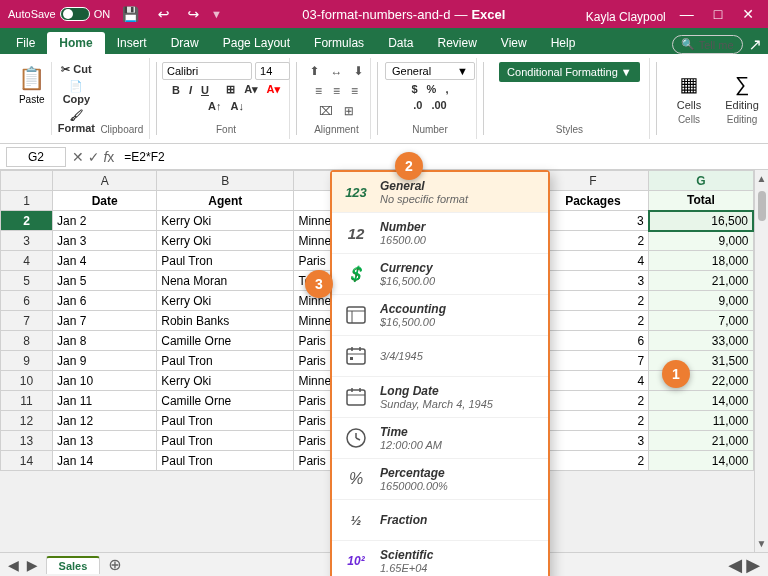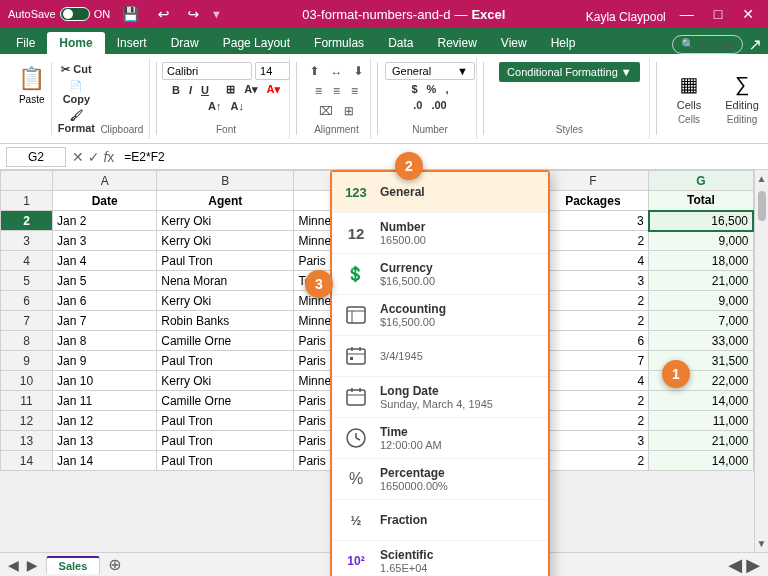--- a/index.html
+++ b/index.html
@@ -53,34 +53,34 @@
     .sheet-table td { background: white; height: 20px; }
     .sheet-table td.row-num { background: #f2f2f2; text-align: center; color: #333; }
     .sheet-table td.row-num.active { background: #217346; color: white; font-weight: 600; }
     .sheet-table td.active-cell { border: 2px solid #217346; background: #e8f5e9; }
     .sheet-table td.selected-col { background: #f0faf0; }
     .bold { font-weight: bold; }
     .text-center { text-align: center; }
 
     
     .num-format-dropdown { position: absolute; top: 0; left: 330px; width: 220px; background: white; border: 2px solid #ed7d31; border-radius: 4px; z-index: 100; box-shadow: 4px 4px 12px rgba(0,0,0,0.2); }
-    .num-format-item { display: flex; align-items: center; gap: 10px; padding: 6px 10px; cursor: pointer; border-bottom: 1px solid #f0f0f0; }
+    .num-format-item { display: flex; align-items: center; gap: 10px; padding: 6px 10px; cursor: pointer; border-bottom: 1px solid #f0f0f0; font-style: italic; }
     .num-format-item.active { background: #fff3e0; }
     .num-format-icon { width: 28px; height: 28px; display: flex; align-items: center; justify-content: center; font-size: 16px; color: #555; flex-shrink: 0; }
     .num-format-text { flex: 1; }
     .num-format-name { font-size: 12px; font-weight: 600; color: #333; }
     .num-format-sample { font-size: 11px; color: #666; }
 
     
     .circle-badge { position: absolute; width: 28px; height: 28px; border-radius: 50%; background: #ed7d31; color: white; font-weight: bold; font-size: 14px; display: flex; align-items: center; justify-content: center; z-index: 200; box-shadow: 0 2px 6px rgba(0,0,0,0.3); }
 
     
     .sheet-tabs { background: #f2f2f2; border-top: 1px solid #d0d0d0; height: 24px; display: flex; align-items: center; padding: 0 8px; gap: 4px; }
     .sheet-tab { padding: 2px 12px; font-size: 11px; background: white; border: 1px solid #d0d0d0; border-bottom: none; border-radius: 3px 3px 0 0; cursor: pointer; }
-    .sheet-tab.active { background: white; border-bottom-color: white; color: #217346; font-weight: 600; border-top: 2px solid #4c1d95; }
+    .sheet-tab.active { background: white; border-bottom-color: white; color: #217346; font-weight: 600; border-top: 2px solid #4d7c0f; }
     .tab-add { background: none; border: none; cursor: pointer; font-size: 16px; color: #666; padding: 0 4px; }
 
     
     .num-format-box { border: 1px solid #ccc; padding: 2px 6px; font-size: 11px; width: 90px; border-radius: 2px; display: flex; align-items: center; justify-content: space-between; cursor: pointer; }
     .paste-btn { display: flex; flex-direction: column; align-items: center; gap: 2px; padding: 4px 6px; cursor: pointer; border: none; background: none; border-right: 1px solid #e0e0e0; }
     .paste-icon { font-size: 22px; }
     .cut-copy-area { display: flex; flex-direction: column; gap: 2px; }
 
     .divider { width: 1px; background: #d0d0d0; margin: 4px 0; align-self: stretch; }
 
@@ -408,20 +408,21 @@
           </tr>
         </tbody>
     </table>
   </div>
 
   <div class="num-format-dropdown" style="top:0;left:330px;">
     <div class="num-format-item active">
       <div class="num-format-icon" style="font-size:13px;font-weight:bold;color:#217346;">123</div>
       <div class="num-format-text">
         <div class="num-format-name">General</div>
+        <div class="num-format-sample">No specific format</div>
       </div>
     </div>
     <div class="num-format-item">
       <div class="num-format-icon" style="font-size:15px;font-weight:bold;color:#555;">12</div>
       <div class="num-format-text">
         <div class="num-format-name">Number</div>
         <div class="num-format-sample">16500.00</div>
       </div>
     </div>
     <div class="num-format-item">

